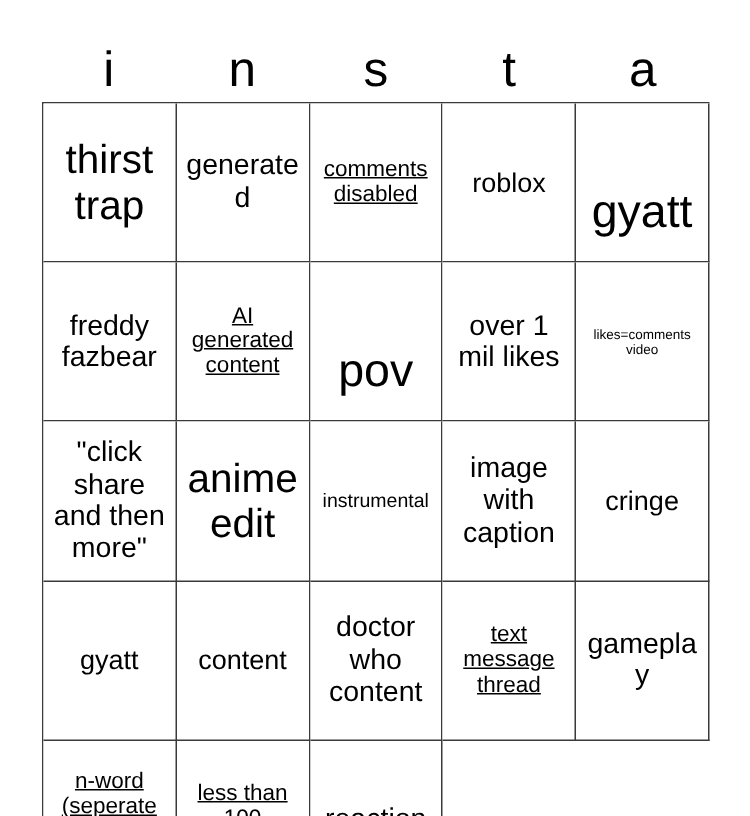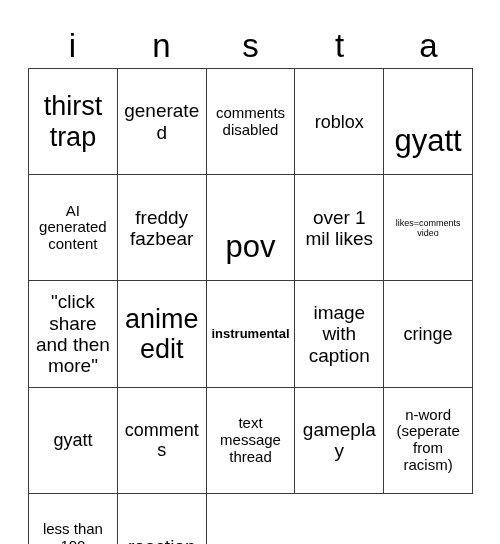--- a/index.html
+++ b/index.html
@@ -79,22 +79,22 @@
     word-wrap: break-word;
     overflow-wrap: break-word;
     hyphens: none;
   }
 
   
   .fs-xxl .cell-text { font-size: 31px; margin-top: 40px; }
   .fs-xl  .cell-text { font-size: 27px; }
   .fs-lg  .cell-text { font-size: 18px; }
   .fs-md  .cell-text { font-size: 19px; }
-  .fs-sm  .cell-text { font-size: 15px; }
-  .fs-xs  .cell-text { font-size: 13px; font-weight: bold; }
+  .fs-sm  .cell-text { font-size: 15px; text-decoration: underline; }
+  .fs-xs  .cell-text { font-size: 13px; }
   .fs-xxs .cell-text { font-size: 9px; }
 </style>
 </head>
 <body>
 
 <div id="bingo-root">
 
   <div id="header-row">
     <div class="header-letter">i</div>
     <div class="header-letter">n</div>
@@ -114,25 +114,25 @@
     <div class="bingo-cell fs-sm">
         <span class="cell-text">comments disabled</span>
       </div>
     <div class="bingo-cell fs-lg">
         <span class="cell-text">roblox</span>
       </div>
 
     <div class="bingo-cell fs-xxl">
         <span class="cell-text">gyatt</span>
       </div>
+    <div class="bingo-cell fs-md">
+        <span class="cell-text">freddy fazbear</span>
+      </div>
     <div class="bingo-cell fs-sm">
         <span class="cell-text">AI generated content</span>
-      </div>
-    <div class="bingo-cell fs-md">
-        <span class="cell-text">freddy fazbear</span>
       </div>
     <div class="bingo-cell fs-xxl">
         <span class="cell-text">pov</span>
       </div>
     <div class="bingo-cell fs-md">
         <span class="cell-text">over 1 mil likes</span>
       </div>
 
     <div class="bingo-cell fs-xxs">
         <span class="cell-text">likes=comments video</span>
@@ -150,21 +150,24 @@
         <span class="cell-text">image with caption</span>
       </div>
 
     <div class="bingo-cell fs-lg">
         <span class="cell-text">cringe</span>
       </div>
     <div class="bingo-cell fs-lg">
         <span class="cell-text">gyatt</span>
       </div>
     <div class="bingo-cell fs-lg">
-        <span class="cell-text">comments</span>
+        <span class="cell-text">content</span>
+      </div>
+    <div class="bingo-cell fs-md">
+        <span class="cell-text">doctor who content</span>
       </div>
     <div class="bingo-cell fs-sm">
         <span class="cell-text">text message thread</span>
       </div>
 
     <div class="bingo-cell fs-md">
         <span class="cell-text">gameplay</span>
       </div>
     <div class="bingo-cell fs-sm">
         <span class="cell-text">n-word (seperate from racism)</span>

